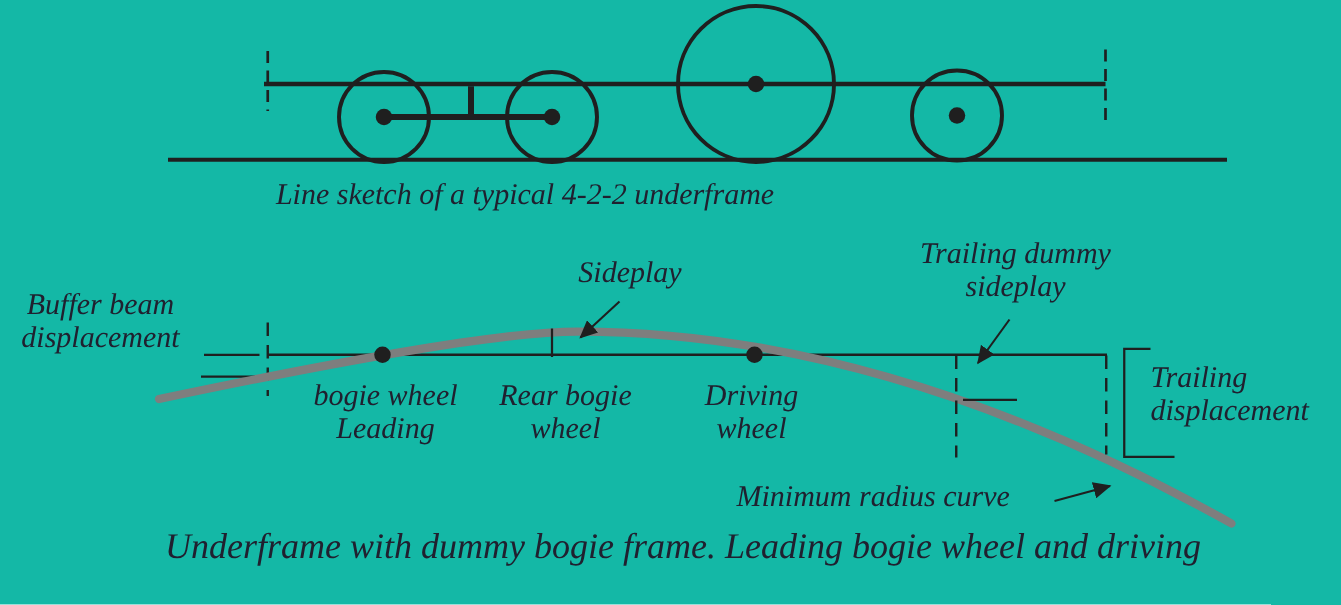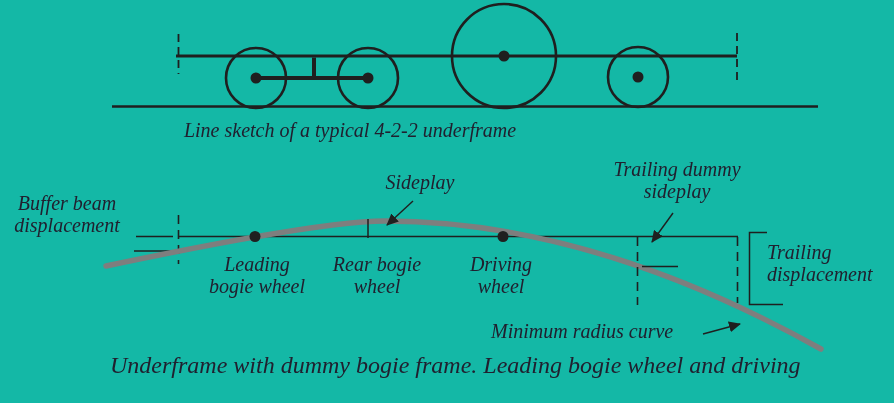--- a/index.html
+++ b/index.html
@@ -93,22 +93,22 @@
     <div>Trailing dummy</div>
     <div>sideplay</div>
   </div>
 
   <div class="lbl" style="left:767px; top:241px; width:126px;">
     <div>Trailing</div>
     <div>displacement</div>
   </div>
 
   <div class="lbl center" style="left:197px; top:253px; width:120px;">
+    <div>bogie wheel</div>
     <div>Leading</div>
-    <div>bogie wheel</div>
   </div>
 
   <div class="lbl center" style="left:317px; top:253px; width:120px;">
     <div>Rear bogie</div>
     <div>wheel</div>
   </div>
 
   <div class="lbl center" style="left:441px; top:253px; width:120px;">
     <div>Driving</div>
     <div>wheel</div>

